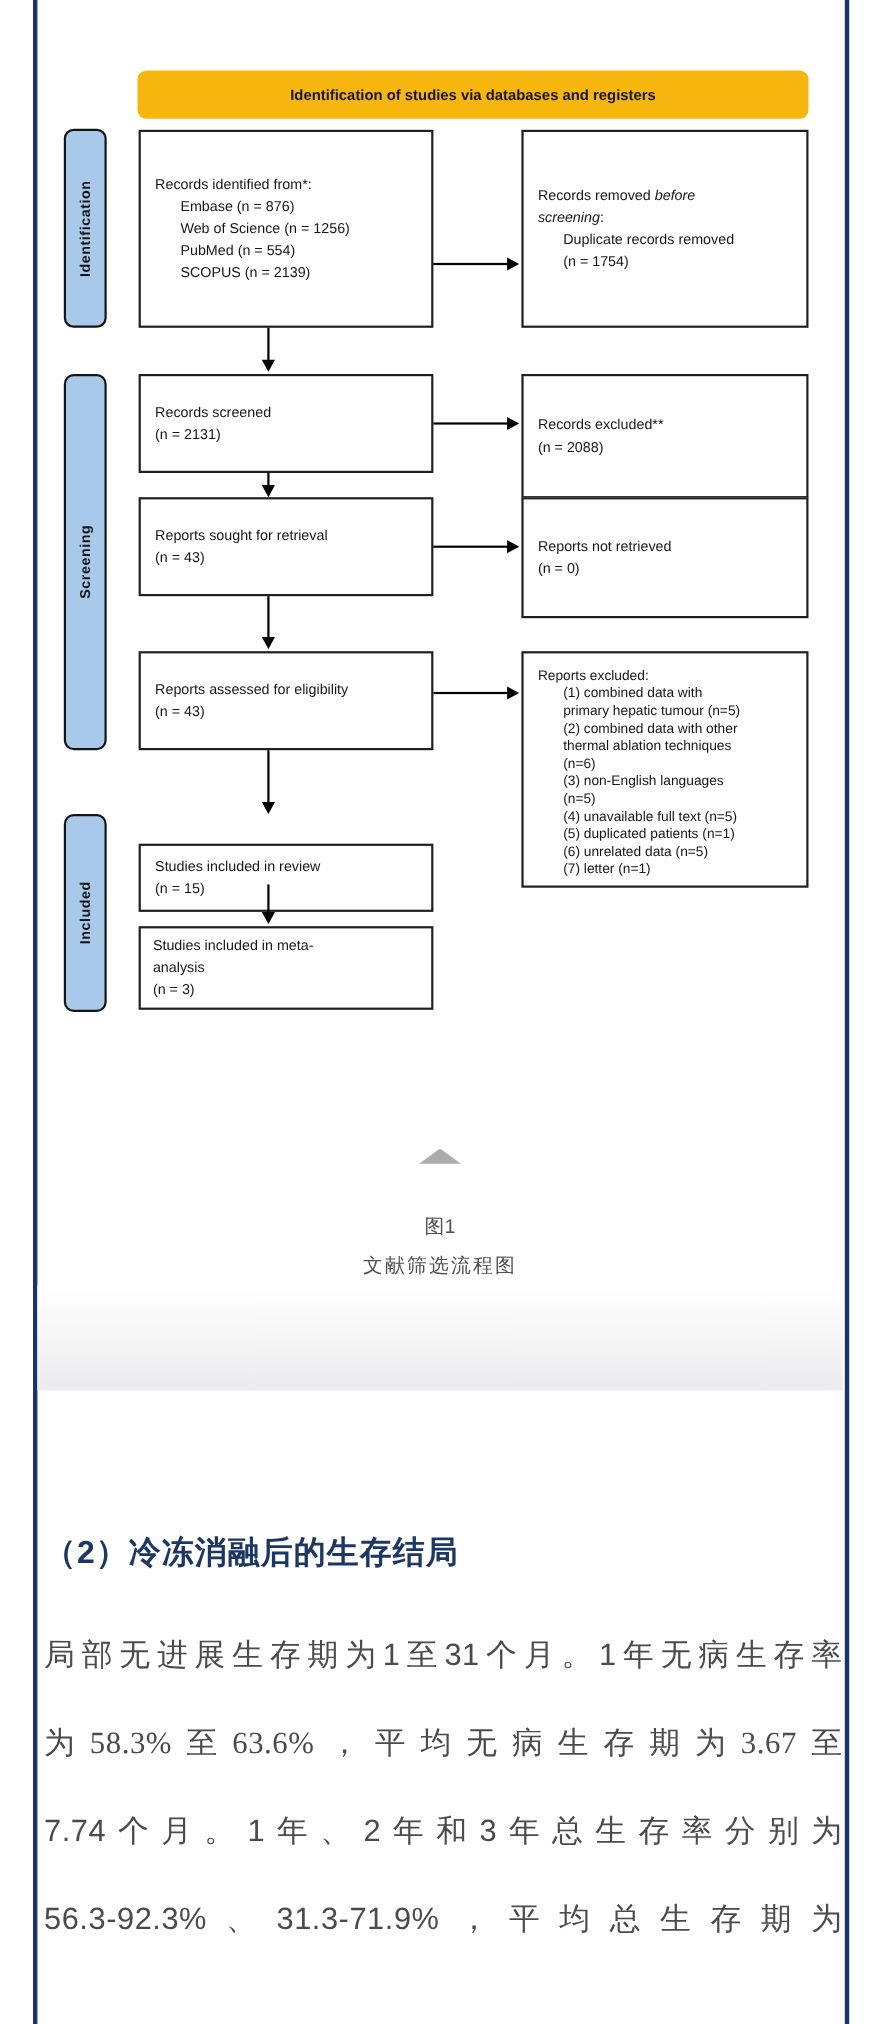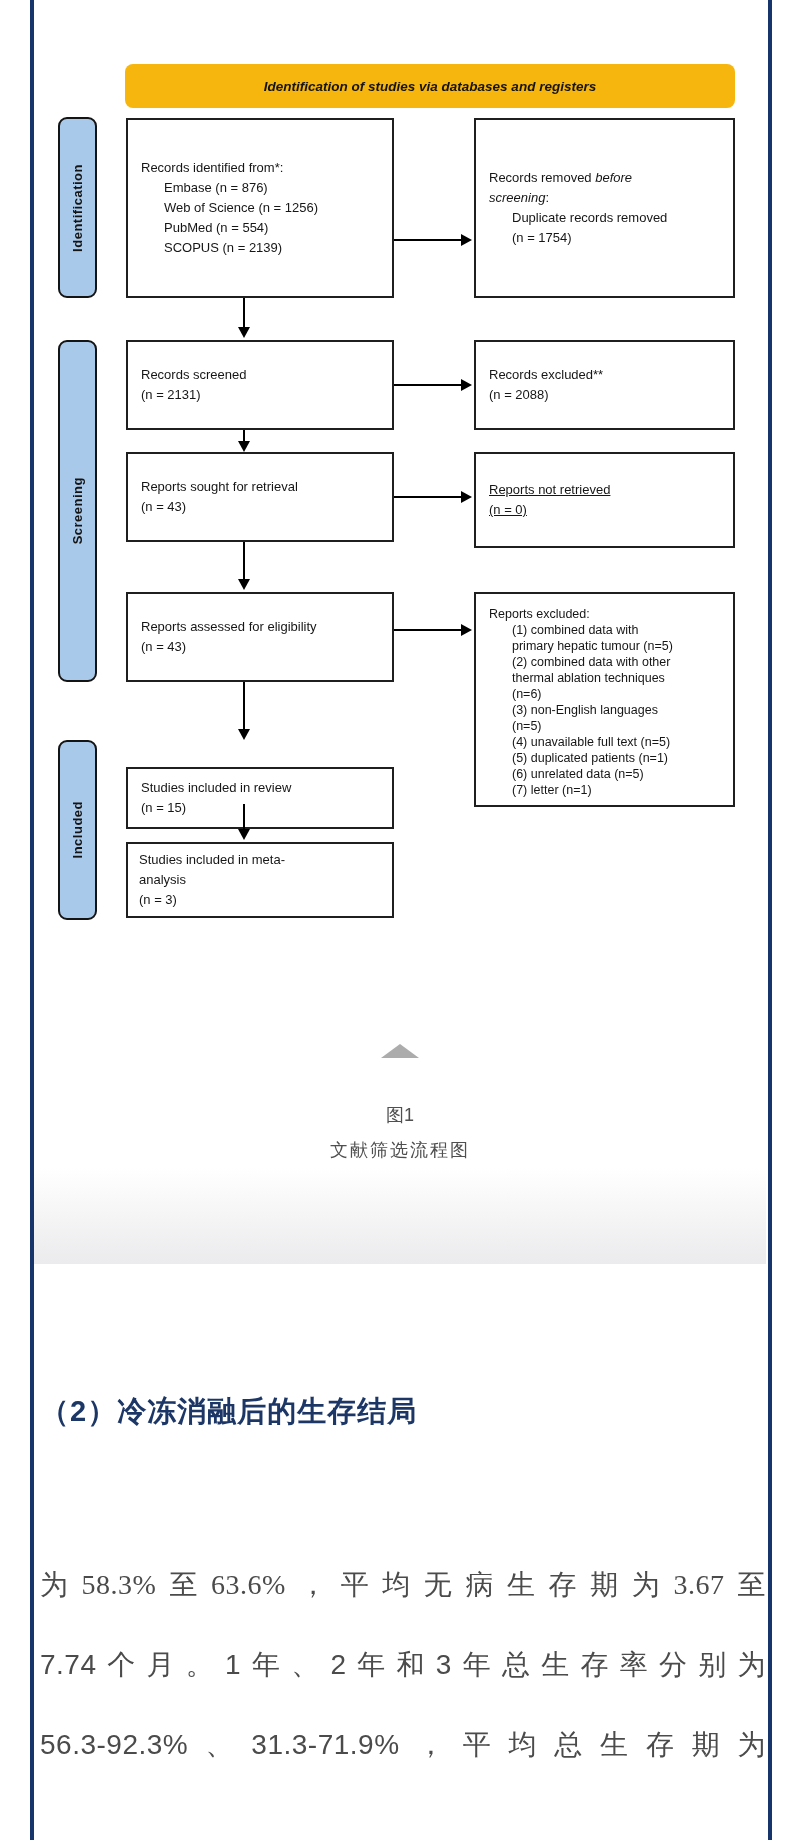--- a/index.html
+++ b/index.html
@@ -9,21 +9,21 @@
   }
   .rail { position:absolute; top:0; bottom:0; width:4px; background:#17356A; }
   .rail-left  { left:30px; }
   .rail-right { left:768px; }
 
   
   .banner {
     position:absolute; left:125px; top:64px; width:610px; height:44px;
     background:#F7B60E; border-radius:8px;
     display:flex; align-items:center; justify-content:center;
-    font-weight:bold; font-size:13.5px; color:#141414;font-style:italic;
+    font-weight:bold; font-size:13.5px; color:#141414;
   }
   .stage {
     position:absolute; left:58px; width:39px;
     background:#A9C9EA; border:2px solid #141414; border-radius:9px;
     display:flex; align-items:center; justify-content:center; box-sizing:border-box;
   }
   .stage span {
     writing-mode:vertical-rl; transform:rotate(180deg);
     font-weight:bold; font-size:13px; color:#141414; letter-spacing:0.5px;
   }
@@ -111,38 +111,38 @@
     </div>
   <div class="varrow" style="top:298px; height:40px;">
       <div class="shaft"></div>
       <div class="head"></div>
     </div>
 
   <div class="fbox col-l" style="top:340px; height:90px;">
     <div>Records screened</div>
     <div>(n = 2131)</div>
   </div>
-  <div class="fbox col-r" style="top:340px; height:90px;">
+  <div class="fbox col-r" style="top:340px; height:113px;">
     <div>Records excluded**</div>
     <div>(n = 2088)</div>
   </div>
   <div class="harrow" style="top:379px;">
       <div class="shaft"></div>
       <div class="head"></div>
     </div>
   <div class="varrow" style="top:430px; height:22px;">
       <div class="shaft"></div>
       <div class="head"></div>
     </div>
 
   <div class="fbox col-l" style="top:452px; height:90px;">
     <div>Reports sought for retrieval</div>
     <div>(n = 43)</div>
   </div>
-  <div class="fbox col-r" style="top:452px; height:96px;text-decoration:underline;">
+  <div class="fbox col-r" style="top:452px; height:110px;">
     <div>Reports not retrieved</div>
     <div>(n = 0)</div>
   </div>
   <div class="harrow" style="top:491px;">
       <div class="shaft"></div>
       <div class="head"></div>
     </div>
   <div class="varrow" style="top:542px; height:48px;">
       <div class="shaft"></div>
       <div class="head"></div>
@@ -190,17 +190,18 @@
     <div>(n = 3)</div>
   </div>
 
   <div class="tri-up"></div>
   <div class="cap cap-fig">图1</div>
   <div class="cap cap-title">文献筛选流程图</div>
 
   <div class="fade-band"></div>
 
   <div class="sec-heading">（2）冷冻消融后的生存结局</div>
+  <div class="body-line fill" style="top:1486px;">局部无进展生存期为1至31个月。1年无病生存率</div>
   <div class="body-line fill" style="top:1566px;font-family:Liberation Serif, serif;">为58.3%至63.6%，平均无病生存期为3.67至</div>
   <div class="body-line fill" style="top:1646px;">7.74个月。1年、2年和3年总生存率分别为</div>
   <div class="body-line fill" style="top:1726px;">56.3-92.3%、31.3-71.9%，平均总生存期为</div>
 
 </div>
 
 </body></html>

